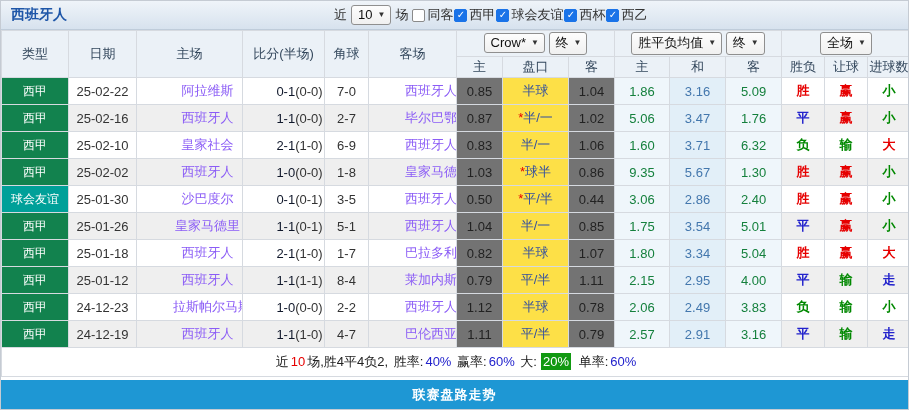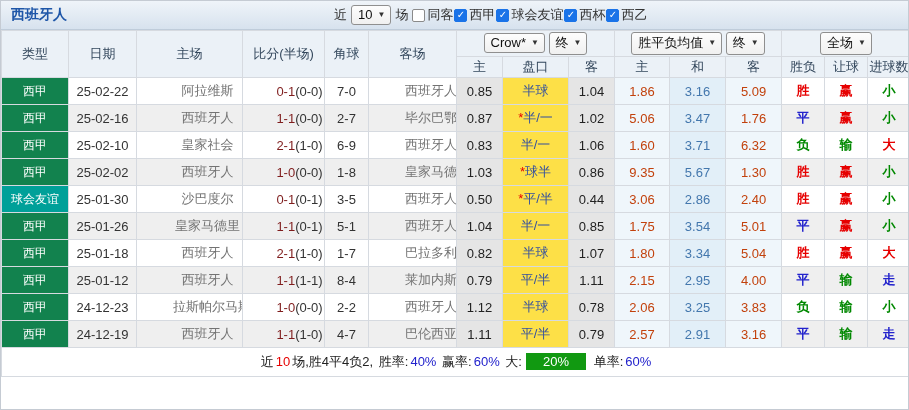--- a/index.html
+++ b/index.html
@@ -21,39 +21,39 @@
 
   
   table{border-collapse:collapse;table-layout:fixed;width:909px;}
   th,td{border:1px solid #D6DAE0;text-align:center;padding:0;overflow:hidden;white-space:nowrap;}
   thead th{background:#EBF1F7;color:#33475C;font-weight:normal;}
   tr.sel-row th{height:25px;}
   tr.sub-row th{height:20px;}
   tbody td{height:26px;}
   tr.alt td{background:#EFEFEF;}
   td.type{color:#fff;font-size:12px;}
-  td.team{color:#737373;padding-left:36px;}
+  td.team{color:#8b5cf6;padding-left:36px;}
   .espanyol{color:#009900;}
-  td.score .ft{color:#7f1d1d;margin-left:32px;}
+  td.score .ft{color:#0f172a;margin-left:32px;}
   td.score .ht{color:#333;}
-  td.odd, tr.alt td.odd{background:#e5e5e5;color:#222;}
+  td.odd, tr.alt td.odd{background:#737373;color:#222;}
   td.handicap, tr.alt td.handicap{background:#fde047;color:#35519E;}
   td.handicap .star{color:#E60000;}
-  td.avg, tr.alt td.avg{background:#EFF6FB;color:#c2410c;}
+  td.avg, tr.alt td.avg{background:#EFF6FB;color:#15803d;}
   td.avg.mid, tr.alt td.avg.mid{background:#E2EFF8;color:#4377AD;}
   td.res{font-weight:bold;}
   .red{color:#E60000;}
   .blue{color:#2222CC;}
   .green{color:#008800;}
 
   
   td.summary{height:28px;background:#fff;color:#222;}
   .summary .num-red{color:#E60000;}
   .summary .pct{color:#2222CC;}
-  .summary .chip{display:inline-block;background:#119911;color:#fff;padding:1px 17px;margin:0 3px;}
+  .summary .chip{display:inline-block;background:#119911;color:#fff;padding:1px 2px;margin:0 3px;}
   .summary span{margin:0 1px;}
 
   
   .gap{height:3px;background:#fff;}
   .footer{height:30px;background:#1E97D4;color:#fff;font-weight:bold;display:flex;align-items:center;justify-content:center;letter-spacing:1px;}
 </style>
 </head>
 <body>
 
 <div class="page">
@@ -292,21 +292,21 @@
     <td class="type" style="background: rgb(18, 130, 78);">西甲</td>
     <td class="date">24-12-23</td>
     <td class="team">拉斯帕尔马斯</td>
     <td class="score"><span class="ft">1-0</span><span class="ht">(0-0)</span></td>
     <td class="corner">2-2</td>
     <td class="team espanyol">西班牙人</td>
     <td class="odd">1.12</td>
     <td class="handicap"><span class="star"></span><span>半球</span></td>
     <td class="odd">0.78</td>
     <td class="avg">2.06</td>
-    <td class="avg mid">3.25</td>
+    <td class="avg mid">2.49</td>
     <td class="avg">3.83</td>
     <td class="res green">负</td>
     <td class="res green">输</td>
     <td class="res green">小</td>
   </tr>
         <tr class="alt">
     <td class="type" style="background: rgb(18, 130, 78);">西甲</td>
     <td class="date">24-12-19</td>
     <td class="team espanyol">西班牙人</td>
     <td class="score"><span class="ft">1-1</span><span class="ht">(1-0)</span></td>
@@ -330,14 +330,15 @@
           <span>胜率:</span><span class="pct">40%</span>
           <span>赢率:</span><span class="pct">60%</span>
           <span>大:</span><span class="chip">20%</span>
           <span>单率:</span><span class="pct">60%</span>
         </td>
       </tr>
     </tbody>
   </table>
 
   <div class="gap"></div>
+  <div class="footer">联赛盘路走势</div>
 
 </div>
 
 </body></html>

